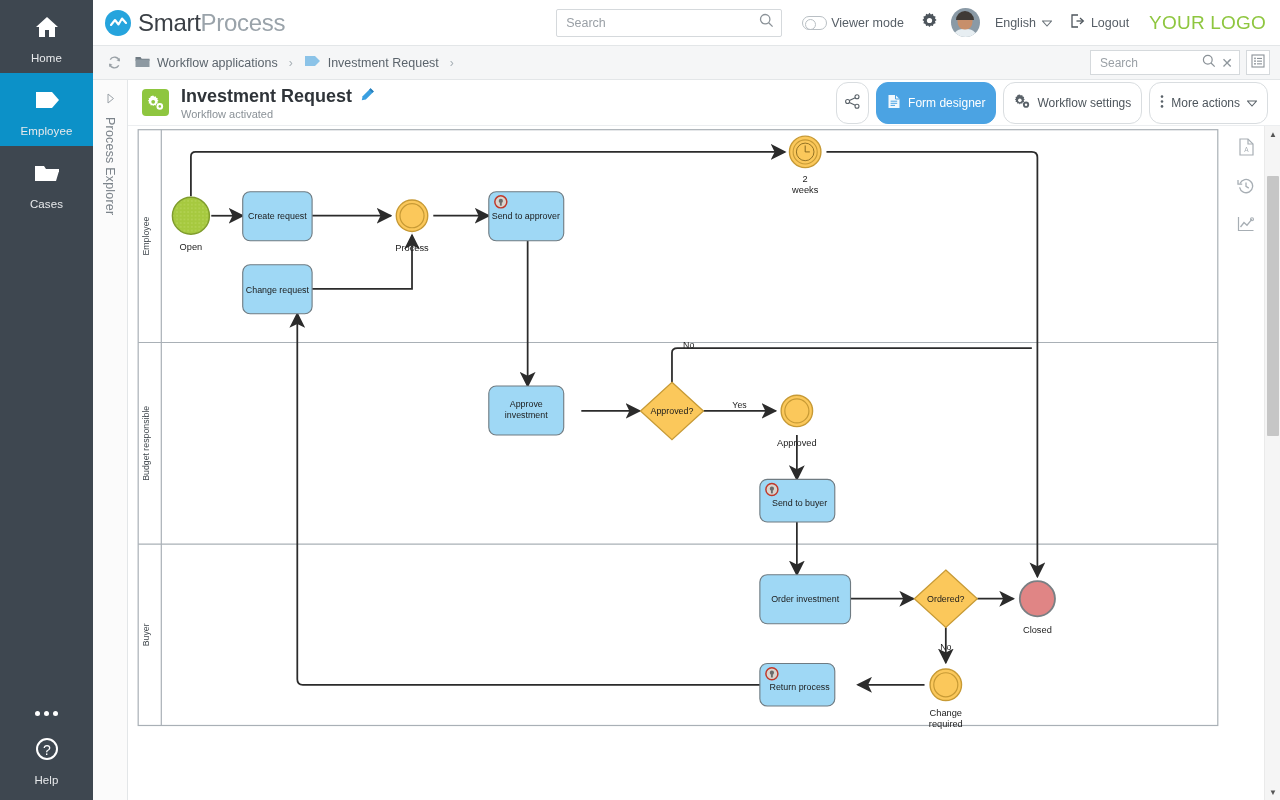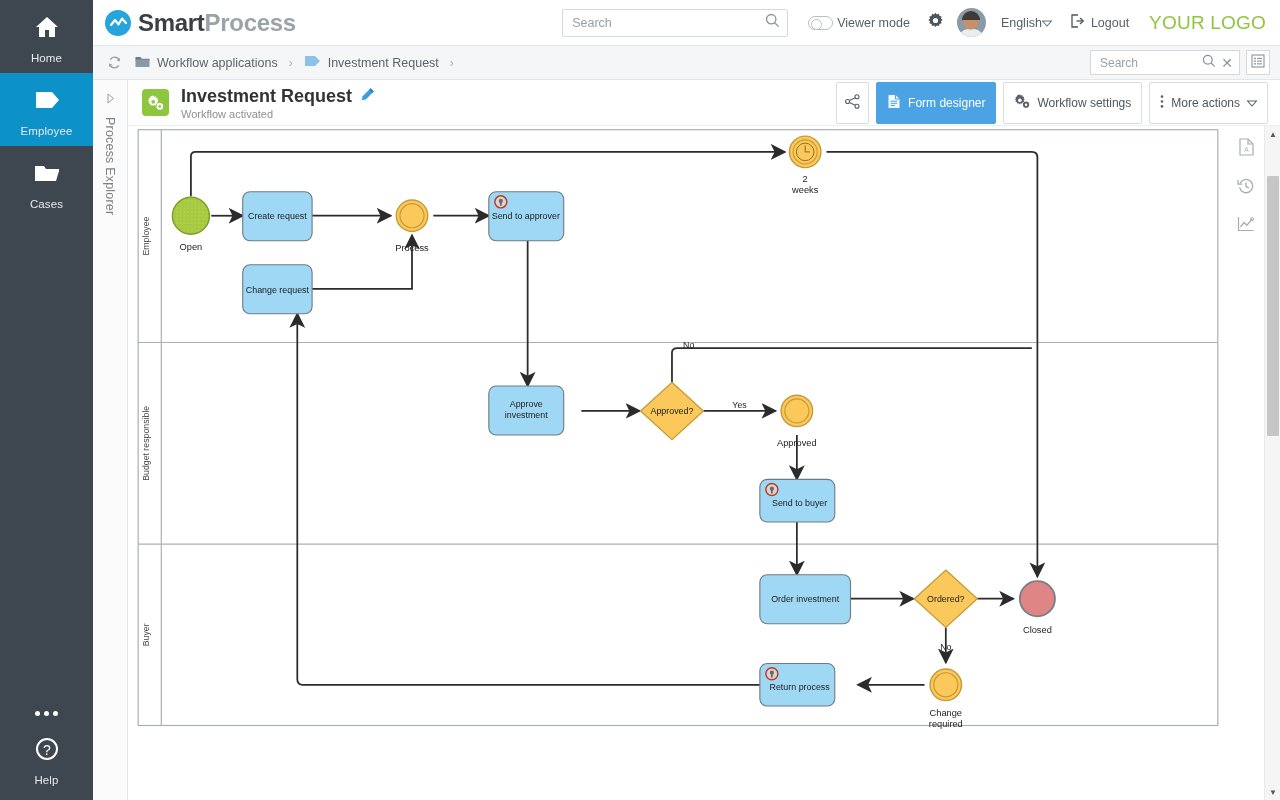--- a/index.html
+++ b/index.html
@@ -33,21 +33,21 @@
   .right { flex: 1 1 auto; display: flex; flex-direction: column; min-width:0; }
 
   
   .topbar {
     height: 46px; background:#fff; border-bottom:1px solid #e3e6e8;
     display:flex; align-items:center; padding: 0 14px 0 12px; flex:0 0 46px;
   }
   .logo { display:flex; align-items:center; gap:7px; }
   .logo-mark { width:26px; height:26px; border-radius:50%; background:#26a4dd;
                display:flex;align-items:center;justify-content:center; }
-  .logo-txt { font-size: 24px; font-weight: bold; letter-spacing:-.3px; }
+  .logo-txt { font-size: 24px; font-weight: normal; letter-spacing:-.3px; }
   .logo-txt .a { color:#3a3f45; }
   .logo-txt .b { color:#9aa3aa; }
   .top-spacer{ flex:1 1 auto; }
   .search-box {
     width: 226px; height:28px; border:1px solid #d5d9dc; border-radius:2px;
     display:flex;align-items:center; padding:0 7px 0 9px; background:#fff;
   }
   .search-box input {
     border:0; outline:0; font-size:12.5px; width:100%; color:#555;
     font-family:"Liberation Sans",sans-serif; background:transparent;
@@ -59,21 +59,21 @@
   .vm-label{ font-size:12.5px;color:#565e66; }
   .gear-btn{ margin-left:17px; cursor:pointer; display:flex; }
   .avatar{ width:29px;height:29px;border-radius:50%;margin-left:13px;overflow:hidden;
            background:#8a9aa6; position:relative; cursor:pointer;}
   .avatar .face{position:absolute;left:50%;top:46%;transform:translate(-50%,-50%);
                 width:15px;height:17px;border-radius:48% 48% 45% 45%;background:#c78f6b;}
   .avatar .hair{position:absolute;left:50%;top:12%;transform:translateX(-50%);
                 width:18px;height:9px;border-radius:9px 9px 0 0;background:#3f3a36;}
   .avatar .body{position:absolute;left:50%;bottom:-3px;transform:translateX(-50%);
                 width:26px;height:11px;border-radius:11px 11px 0 0;background:#e7eef2;}
-  .lang{ display:flex;align-items:center;margin-left:15px;font-size:12.5px;color:#565e66;cursor:pointer;}
+  .lang{ display:flex;align-items:center;gap:6px;margin-left:15px;font-size:12.5px;color:#565e66;cursor:pointer;}
   .logout{ display:flex;align-items:center;gap:6px;margin-left:18px;font-size:12.5px;color:#565e66;cursor:pointer;}
   .yourlogo{ margin-left:20px; font-size:19px; font-weight:normal; color:#8ec63f; letter-spacing:.2px;}
 
   
   .crumbbar{
     height:34px;flex:0 0 34px;background:#f5f6f7;border-bottom:1px solid #e3e6e8;
     display:flex;align-items:center;padding:0 10px 0 14px;
   }
   .crumb-refresh{ cursor:pointer; display:flex; margin-right:13px;}
   .crumb{ display:flex;align-items:center;gap:7px;font-size:12.5px;color:#5b646c;cursor:pointer;}
@@ -108,21 +108,21 @@
     height:46px;flex:0 0 46px;display:flex;align-items:center;padding:0 12px 0 14px;
     border-bottom:1px solid #eceef0;background:#fff;
   }
   .t-ico{ width:27px;height:27px;border-radius:4px;background:#8ec63f;display:flex;
           align-items:center;justify-content:center;flex:0 0 27px;}
   .t-txt{ margin-left:12px; }
   .t-title{ font-size:18px;font-weight:bold;color:#2f3439;display:flex;align-items:center;gap:8px;}
   .t-sub{ font-size:11px;color:#8a9197;margin-top:1px; }
   .t-spacer{flex:1 1 auto;}
   .btn{
-    height:42px;border:1px solid #d9dde0;background:#fff;border-radius:2px;display:flex;
+    height:42px;border:1px solid #d9dde0;background:#fff;border-radius:12px;display:flex;
     align-items:center;gap:7px;padding:0 10px;font-size:12px;color:#4d555c;cursor:pointer;
     margin-left:7px;
   }
   .btn.icononly{ padding:0 8px; }
   .btn.primary{ background:#4ba3e3;border-color:#4ba3e3;color:#fff; }
 
   
   .canvaswrap{ flex:1 1 auto; display:flex; min-height:0; background:#fff; }
   .canvas{ flex:1 1 auto; position:relative; overflow:hidden; }
   .rail{

